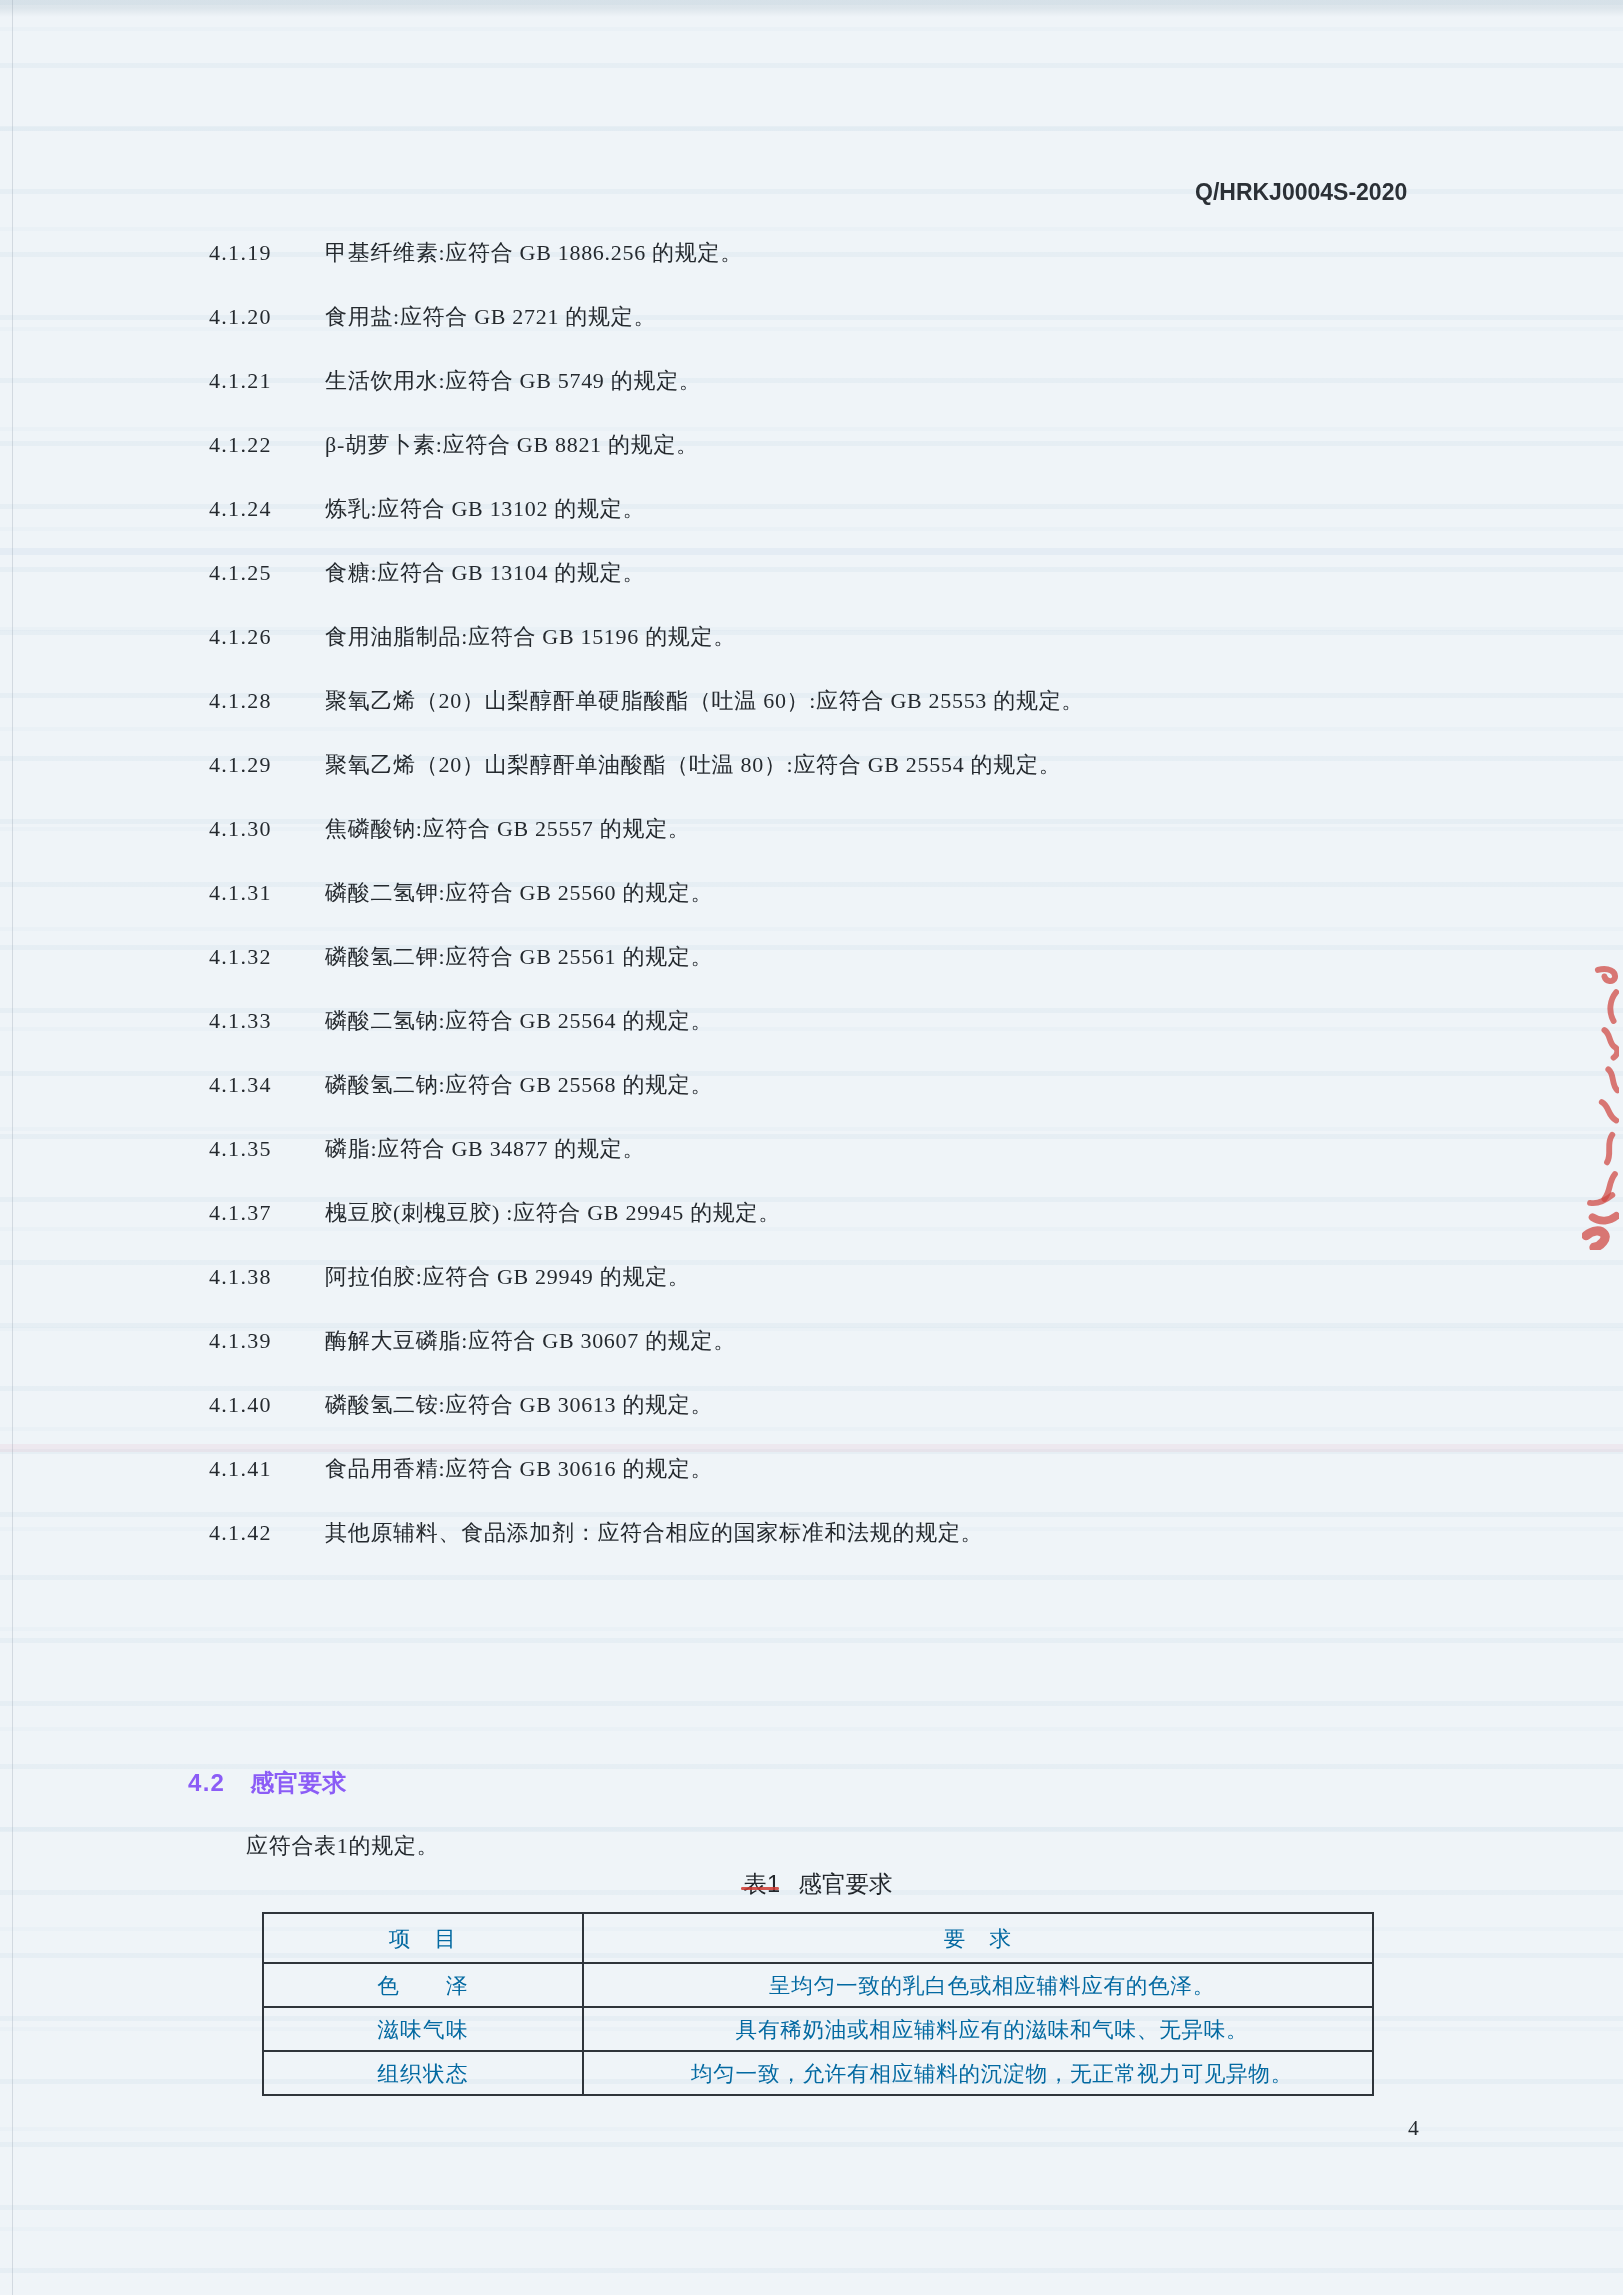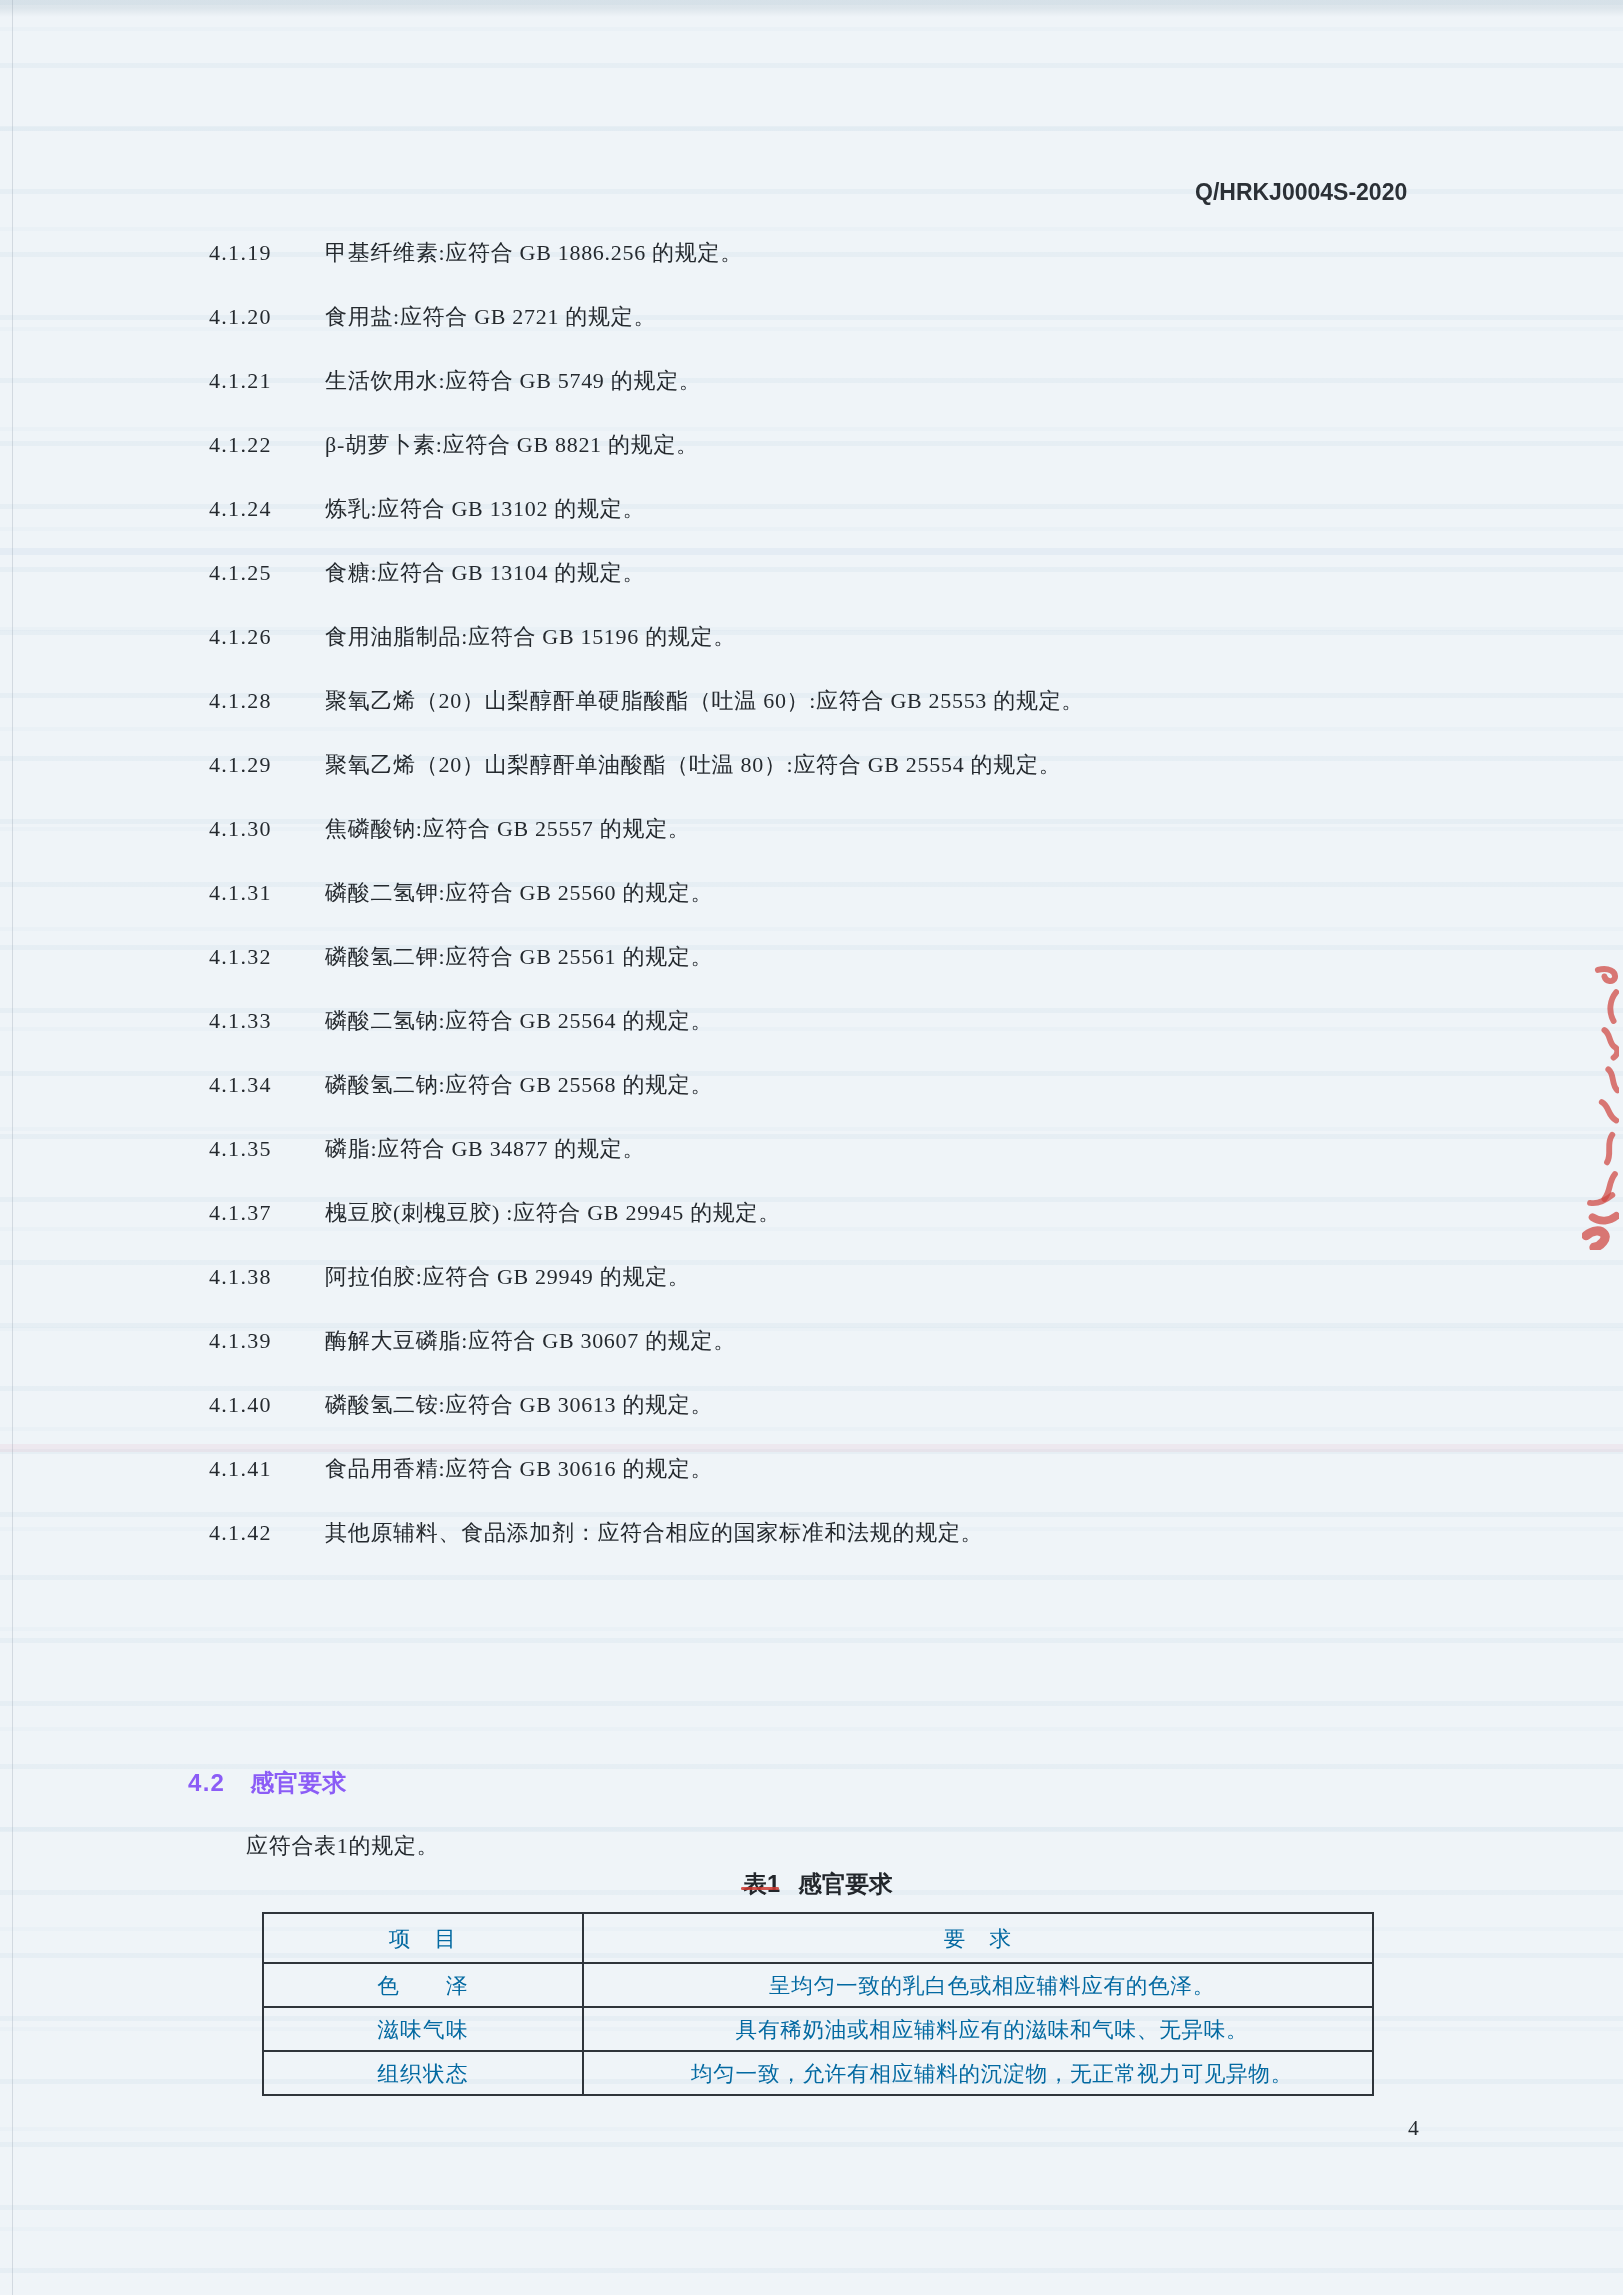--- a/index.html
+++ b/index.html
@@ -51,21 +51,21 @@
   }
   .section-heading .sec-num { margin-right: 25px; letter-spacing: 1.3px; }
   .lead-par {
     position: absolute; left: 246px; top: 1831px;
     font-size: 22px; letter-spacing: 0.7px; white-space: nowrap;
   }
   .table-caption {
     position: absolute; left: 262px; top: 1868px; width: 1112px;
     text-align: center;
     font-family: "Liberation Sans", "DejaVu Sans", sans-serif;
-    font-weight: 700; font-size: 23.6px; color: #22262b;
+    font-weight: 400; font-size: 23.6px; color: #22262b;
   }
   .cap-prefix { position: relative; display: inline-block; margin-right: 18.3px; }
   .cap-prefix::after { 
     content: ""; position: absolute; left: -2.6px; top: 60%;
     width: 38px; height: 3.3px; background: rgba(206,56,48,.85); border-radius: 1.3px;
   }
   table.sensory {
     position: absolute; left: 262px; top: 1912px; width: 1112px;
     border-collapse: collapse; table-layout: fixed;
     font-size: 21.6px; color: #0369a1;

